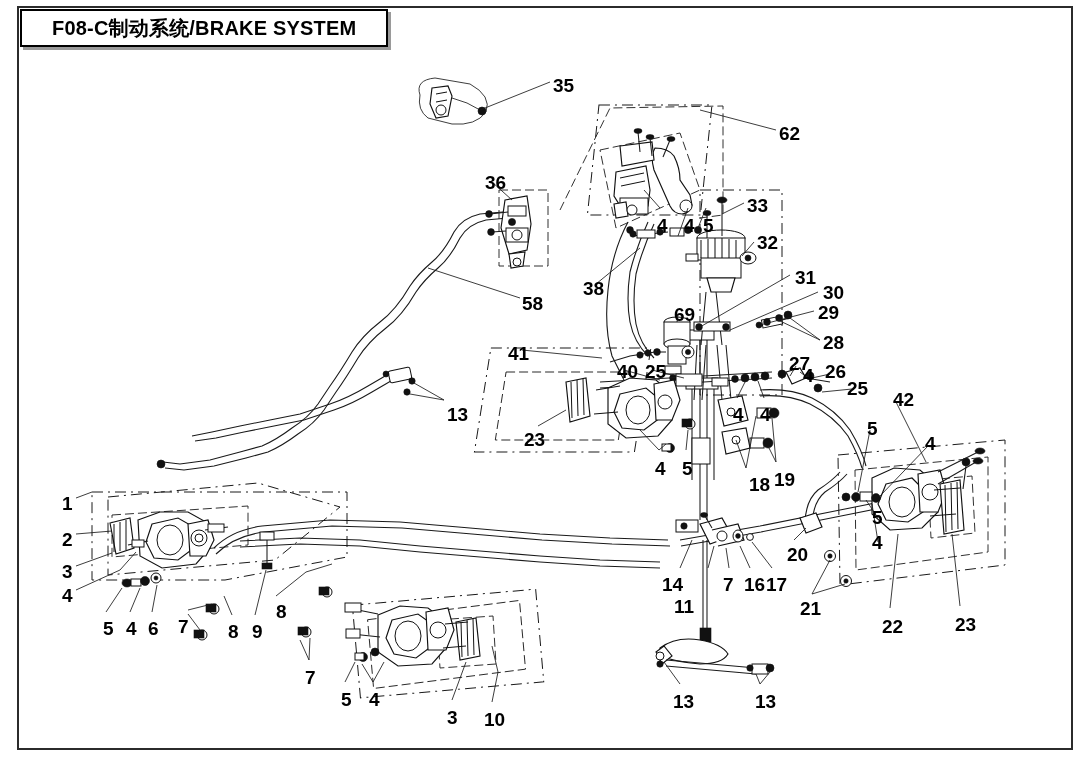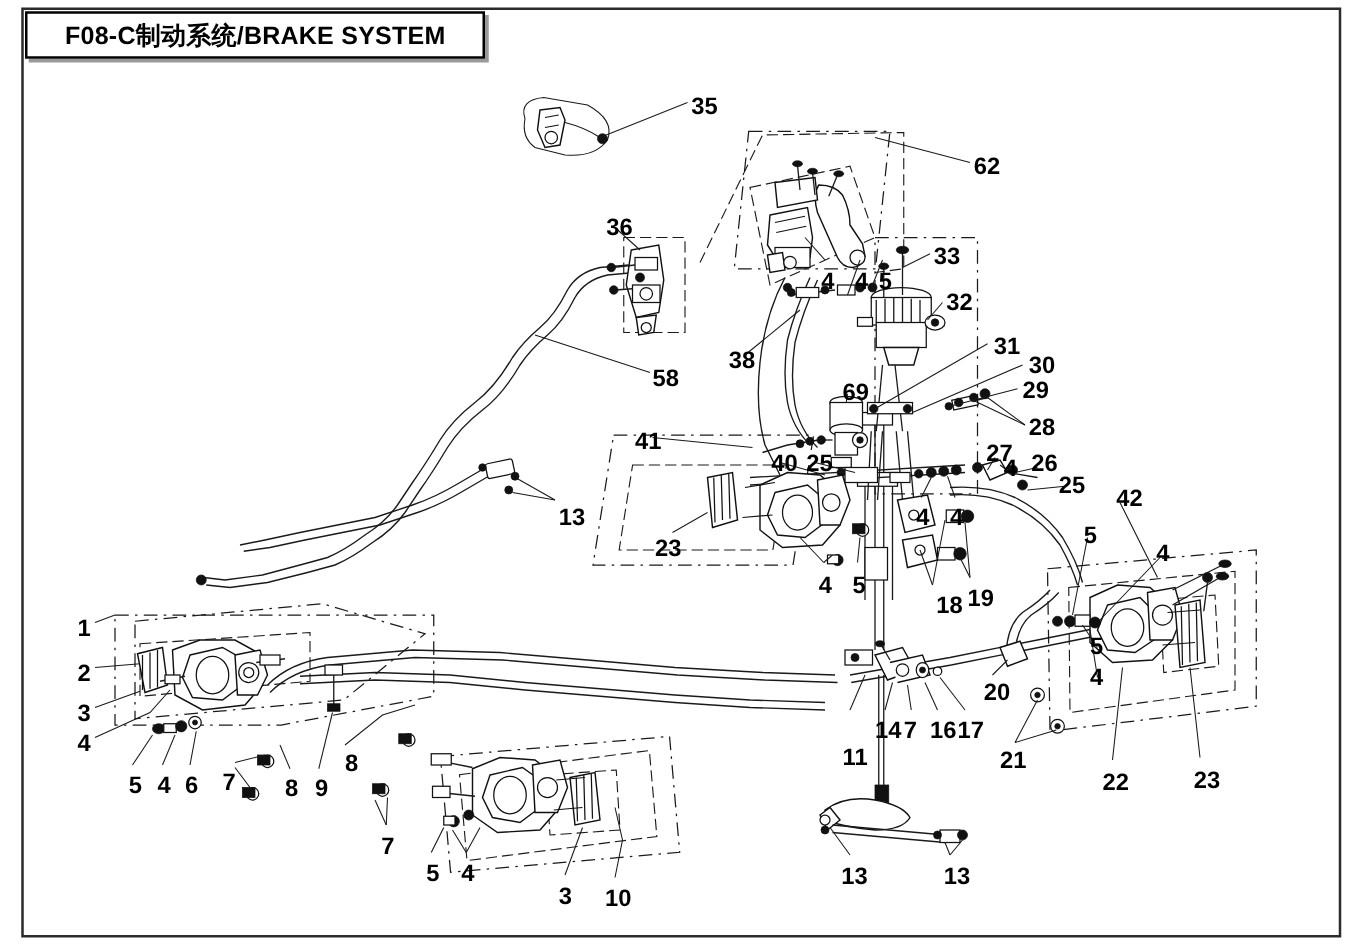--- a/index.html
+++ b/index.html
@@ -574,21 +574,21 @@
     <span class="num" style="left:178px;top:617px">7</span>
     <span class="num" style="left:228px;top:622px">8</span>
     <span class="num" style="left:252px;top:622px">9</span>
     <span class="num" style="left:276px;top:602px">8</span>
     <span class="num" style="left:305px;top:668px">7</span>
     <span class="num" style="left:341px;top:690px">5</span>
     <span class="num" style="left:369px;top:690px">4</span>
     <span class="num" style="left:447px;top:708px">3</span>
     <span class="num" style="left:484px;top:710px">10</span>
     <span class="num" style="left:674px;top:597px">11</span>
-    <span class="num" style="left:700px;top:575px">14</span>
+    <span class="num" style="left:662px;top:575px">14</span>
     <span class="num" style="left:723px;top:575px">7</span>
     <span class="num" style="left:744px;top:575px">16</span>
     <span class="num" style="left:766px;top:575px">17</span>
     <span class="num" style="left:673px;top:692px">13</span>
     <span class="num" style="left:755px;top:692px">13</span>
     <span class="num" style="left:447px;top:405px">13</span>
     <span class="num" style="left:749px;top:475px">18</span>
     <span class="num" style="left:774px;top:470px">19</span>
     <span class="num" style="left:787px;top:545px">20</span>
     <span class="num" style="left:800px;top:599px">21</span>

